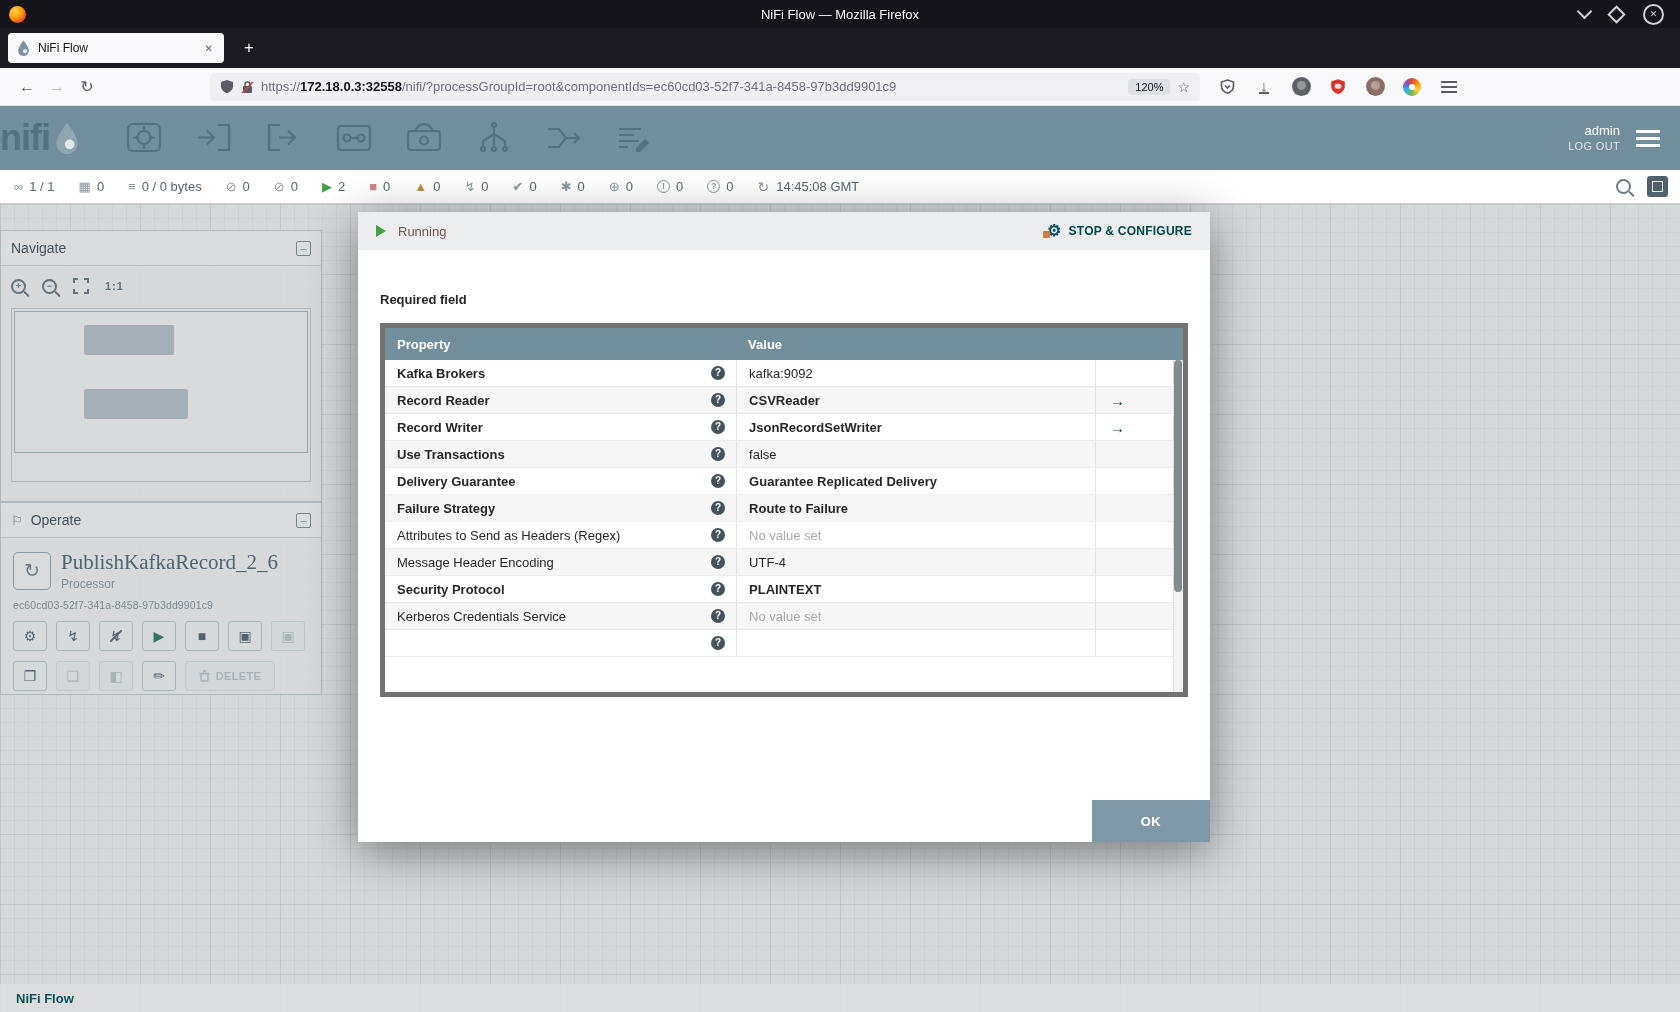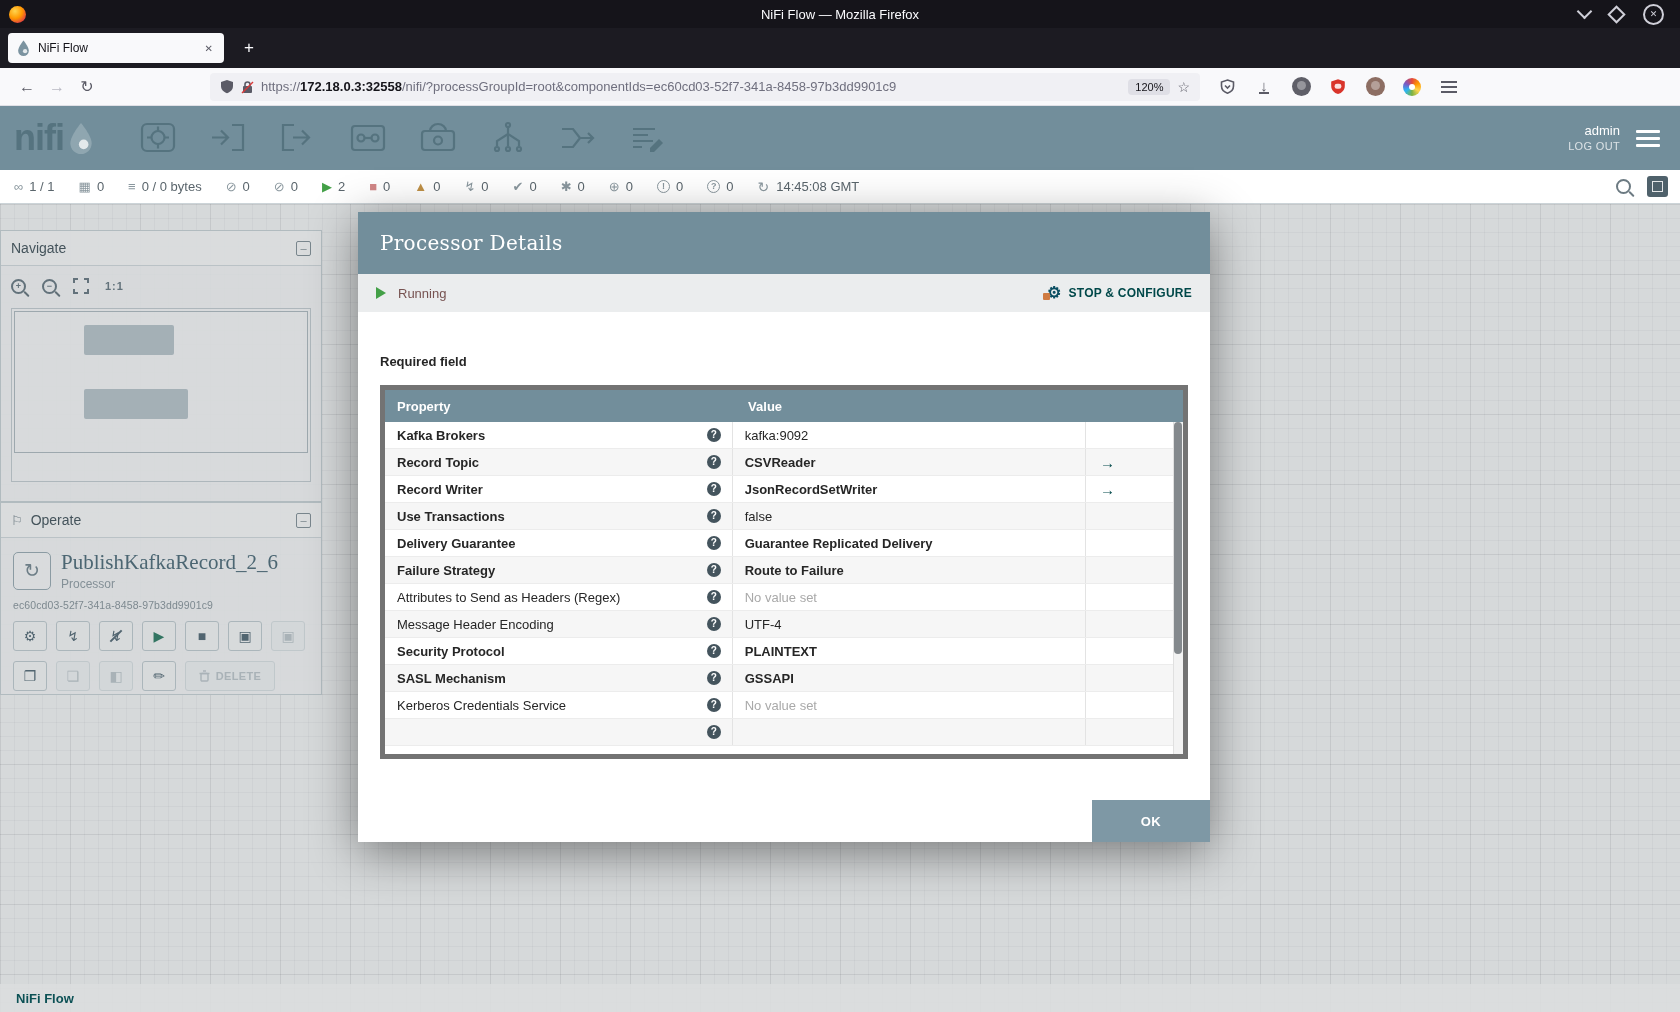--- a/index.html
+++ b/index.html
@@ -51,21 +51,21 @@
     background:rgba(255,255,255,.35);}
   .pinwheel{width:18px;height:18px;border-radius:50%;
     background:conic-gradient(#e3483c,#ff9800,#ffd54f,#7cb342,#29b6f6,#7e57c2,#e3483c);position:relative;}
   .pinwheel::after{content:"";position:absolute;left:6px;top:6px;width:6px;height:6px;border-radius:50%;background:#fff;}
   .hamb{display:flex;flex-direction:column;gap:3px;}
   .hamb i{display:block;width:16px;height:2px;background:#5b5b66;}
 
   
   .nifi-header{position:absolute;top:106px;left:0;right:0;height:64px;background:#728e9b;
     display:flex;align-items:center;}
-  .logo{display:flex;align-items:center;margin-left:14px;}
+  .logo{display:flex;align-items:center;}
   .logo-text{font-size:36px;font-weight:bold;color:#55737f;letter-spacing:-1px;}
   .tool-row{display:flex;align-items:center;gap:26px;margin-left:42px;}
   .tool-ic svg{display:block;}
   .tool-ic{padding:2px;}
   .user-block{margin-left:auto;text-align:right;color:#fff;line-height:1.35;}
   .user-name{font-size:13px;}
   .logout{font-size:11px;color:rgba(255,255,255,.75);letter-spacing:.03em;}
   .nifi-hamb{display:flex;flex-direction:column;gap:4px;margin:0 20px 0 16px;}
   .nifi-hamb i{display:block;width:24px;height:3px;background:#fff;border-radius:1px;}
 
@@ -154,21 +154,21 @@
   .dtab.active{background:#fff;border-color:#bdbdbd;border-bottom-color:#fff;}
   .req-label{margin:26px 0 16px;font-size:13px;font-weight:bold;color:#262626;}
 
   .ptable{border:5px solid #737373;position:relative;}
   .pt-head{height:32px;background:#728e9b;color:#fff;font-size:13px;font-weight:bold;
     display:flex;align-items:center;}
   .h-prop{width:44%;padding-left:12px;box-sizing:border-box;}
   .h-val{flex:1;padding-left:12px;}
   .h-act{width:88px;}
   .pt-body{height:332px;overflow:hidden;position:relative;}
-  .pt-rows{margin-right:10px;}
+  .pt-rows{margin-right:0;}
   .pt-row{display:flex;align-items:center;height:27px;box-sizing:border-box;
     border-bottom:1px solid #ececec;font-size:13px;color:#262626;background:#fff;}
   .pt-row:nth-child(even){background:#f6f6f6;}
   .cell-prop{width:44%;display:flex;align-items:center;padding-left:12px;box-sizing:border-box;height:100%;}
   .prop-name.required{font-weight:bold;}
   .help{margin-left:auto;margin-right:11px;width:14px;height:14px;border-radius:50%;background:#44545d;
     color:#fff;font-size:10px;font-weight:bold;text-align:center;line-height:14px;flex:none;}
   .help::after{content:"?";}
   .cell-val{flex:1;height:100%;display:flex;align-items:center;padding-left:12px;
     border-left:1px solid #e3e3e3;box-sizing:border-box;}
@@ -467,23 +467,20 @@
     </div>
 
     <div class="breadcrumb">
       <span>NiFi Flow</span>
     </div>
 
     <div class="overlay"></div>
   </div>
 
   <div class="modal">
-    <div class="dlg-head">
-      <span class="dlg-title">Processor Details</span>
-    </div>
     <div class="dlg-status">
       <span class="run-tri"></span>
       <span class="run-text">Running</span>
       <span class="stop-config">
         <span class="sc-ic">⚙</span>
         <span>STOP &amp; CONFIGURE</span>
       </span>
     </div>
     <div class="dlg-content">
       <div class="req-label">Required field</div>
@@ -500,21 +497,21 @@
                   <span class="prop-name required">Kafka Brokers</span>
                   <span class="help"></span>
                 </div>
                 <div class="cell-val">
                   <span class="val">kafka:9092</span>
                 </div>
                 <div class="cell-act"></div>
               </div>
               <div class="pt-row">
                 <div class="cell-prop">
-                  <span class="prop-name required">Record Topic</span>
+                  <span class="prop-name required">Record Reader</span>
                   <span class="help"></span>
                 </div>
                 <div class="cell-val">
                   <span class="val bold">CSVReader</span>
                 </div>
                 <div class="cell-act">
                   <span class="goto">→</span>
                 </div>
               </div>
               <div class="pt-row">
@@ -579,30 +576,20 @@
                 </div>
                 <div class="cell-act"></div>
               </div>
               <div class="pt-row">
                 <div class="cell-prop">
                   <span class="prop-name required">Security Protocol</span>
                   <span class="help"></span>
                 </div>
                 <div class="cell-val">
                   <span class="val bold">PLAINTEXT</span>
-                </div>
-                <div class="cell-act"></div>
-              </div>
-              <div class="pt-row">
-                <div class="cell-prop">
-                  <span class="prop-name required">SASL Mechanism</span>
-                  <span class="help"></span>
-                </div>
-                <div class="cell-val">
-                  <span class="val bold">GSSAPI</span>
                 </div>
                 <div class="cell-act"></div>
               </div>
               <div class="pt-row">
                 <div class="cell-prop">
                   <span class="prop-name">Kerberos Credentials Service</span>
                   <span class="help"></span>
                 </div>
                 <div class="cell-val">
                   <span class="val unset">No value set</span>

